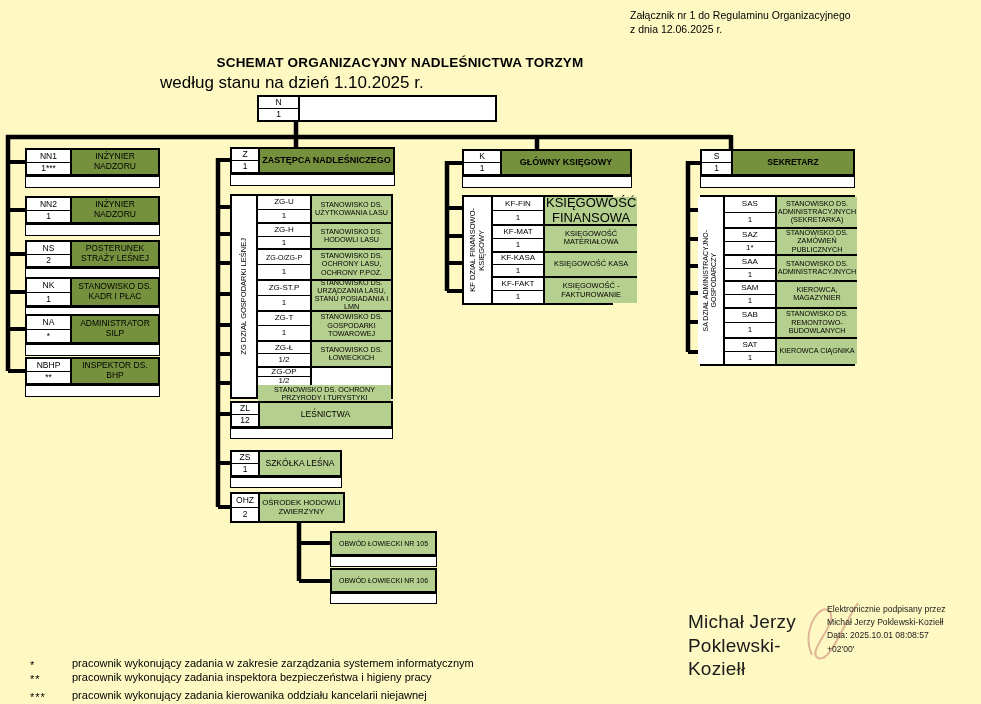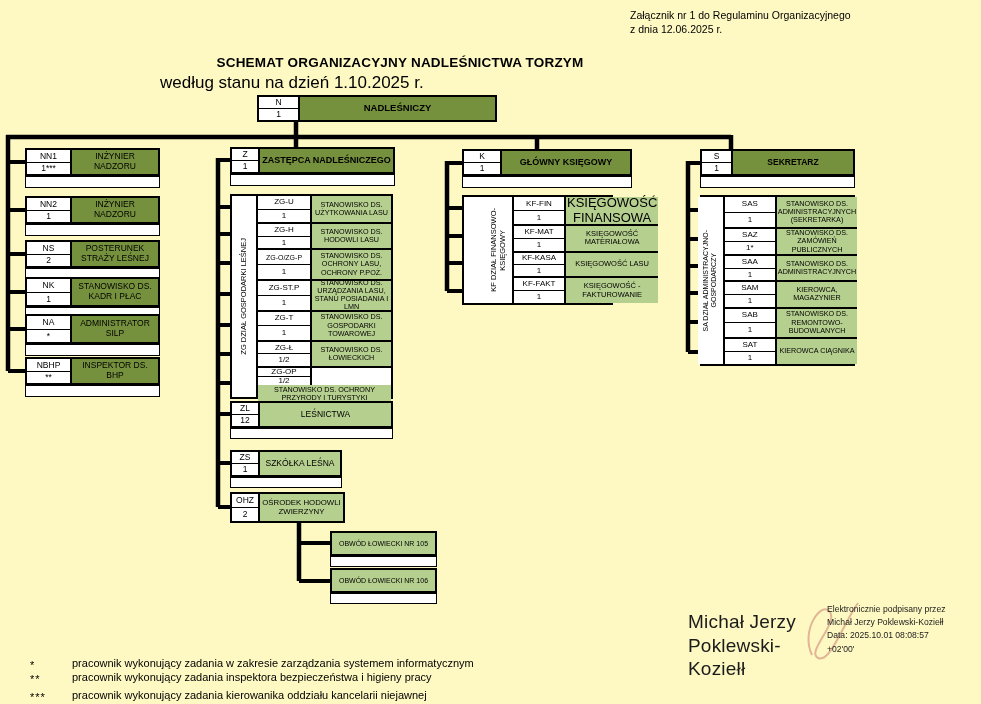--- a/index.html
+++ b/index.html
@@ -81,21 +81,20 @@
     <div>z dnia 12.06.2025 r.</div>
   </div>
   <div class="abs title" style="left:160px;top:55px;width:480px;">SCHEMAT ORGANIZACYJNY NADLEŚNICTWA TORZYM</div>
   <div class="abs subtitle" style="left:160px;top:73px;width:480px;">według stanu na dzień 1.10.2025 r.</div>
 
   <div class="unit" style="left:257px;top:95px;width:240px;height:27px;">
     <div class="codecol" style="width:41px;">
       <div class="code">N</div>
       <div class="count">1</div>
     </div>
-    <div class="lbl dark">NADLEŚNICZY</div>
   </div>
 
   <div class="unit" style="left:25px;top:148px;width:135px;height:28px;">
     <div class="codecol" style="width:45px;">
       <div class="code">NN1</div>
       <div class="count">1***</div>
     </div>
     <div class="lbl dark" style="font-size:8.5px;font-weight:normal;">INŻYNIER NADZORU</div>
   </div>
   <div class="ext" style="left:25px;top:176px;width:135px;height:12px;"></div>
@@ -249,21 +248,21 @@
 
   <div class="unit" style="left:462px;top:149px;width:170px;height:27px;">
     <div class="codecol" style="width:38px;">
       <div class="code">K</div>
       <div class="count">1</div>
     </div>
     <div class="lbl dark" style="font-size:9px;">GŁÓWNY KSIĘGOWY</div>
   </div>
   <div class="ext" style="left:462px;top:176px;width:170px;height:12px;"></div>
 
-  <div class="group" style="left:462px;top:195px;width:151px;height:110px;padding-left:21px;">
+  <div class="group" style="left:462px;top:195px;width:151px;height:110px;">
     <div class="vcol" style="width:29px;">
       <span>KF DZIAŁ FINANSOWO-</span>
       <span>KSIĘGOWY</span>
     </div>
     <div class="rows">
       <div class="grow" style="height:27px;">
         <div class="codecol" style="width:52px;">
             <div class="code">KF-FIN</div>
             <div class="count">1</div>
           </div>
@@ -274,21 +273,21 @@
             <div class="code">KF-MAT</div>
             <div class="count">1</div>
           </div>
         <div class="lbl light" style="font-size:7.5px;">KSIĘGOWOŚĆ MATERIAŁOWA</div>
       </div>
       <div class="grow" style="height:27px;">
         <div class="codecol" style="width:52px;">
             <div class="code">KF-KASA</div>
             <div class="count">1</div>
           </div>
-        <div class="lbl light" style="font-size:7.5px;">KSIĘGOWOŚĆ LASU</div>
+        <div class="lbl light" style="font-size:7.5px;">KSIĘGOWOŚĆ KASA</div>
       </div>
       <div class="grow" style="height:28px;">
         <div class="codecol" style="width:52px;">
             <div class="code">KF-FAKT</div>
             <div class="count">1</div>
           </div>
         <div class="lbl light" style="font-size:7.5px;">KSIĘGOWOŚĆ - FAKTUROWANIE</div>
       </div>
     </div>
   </div>

